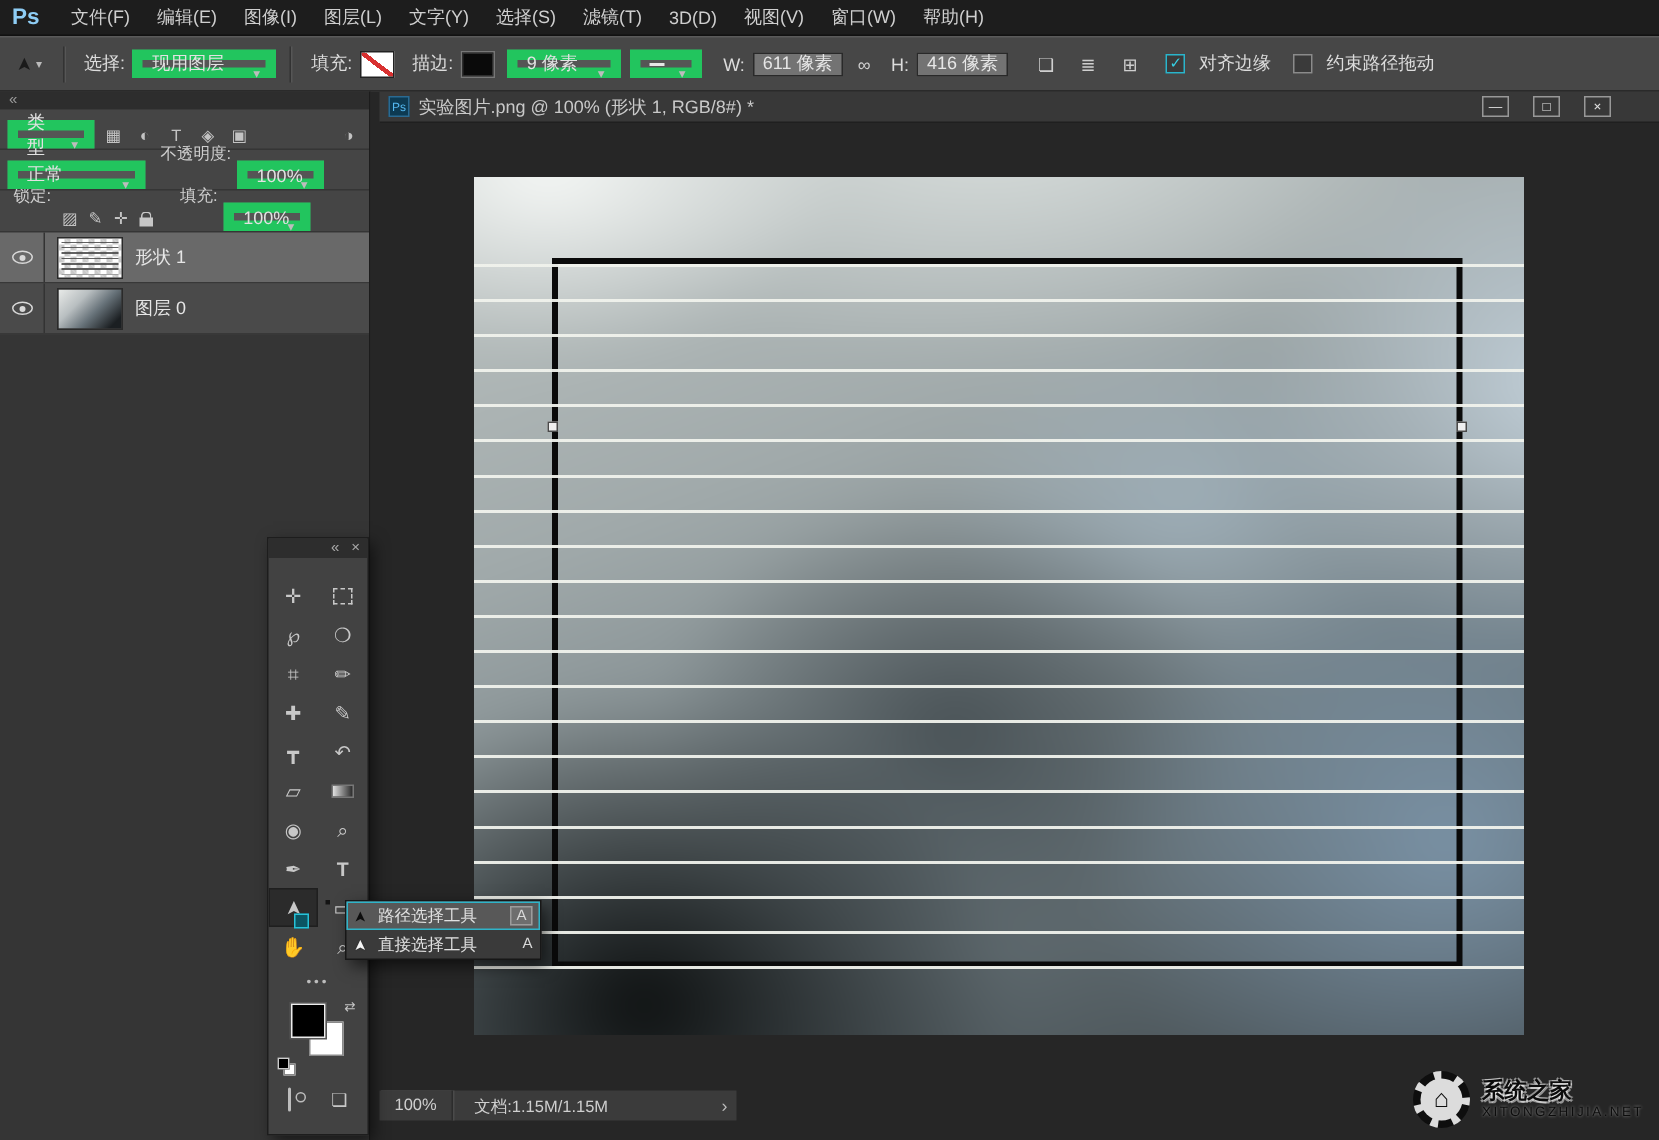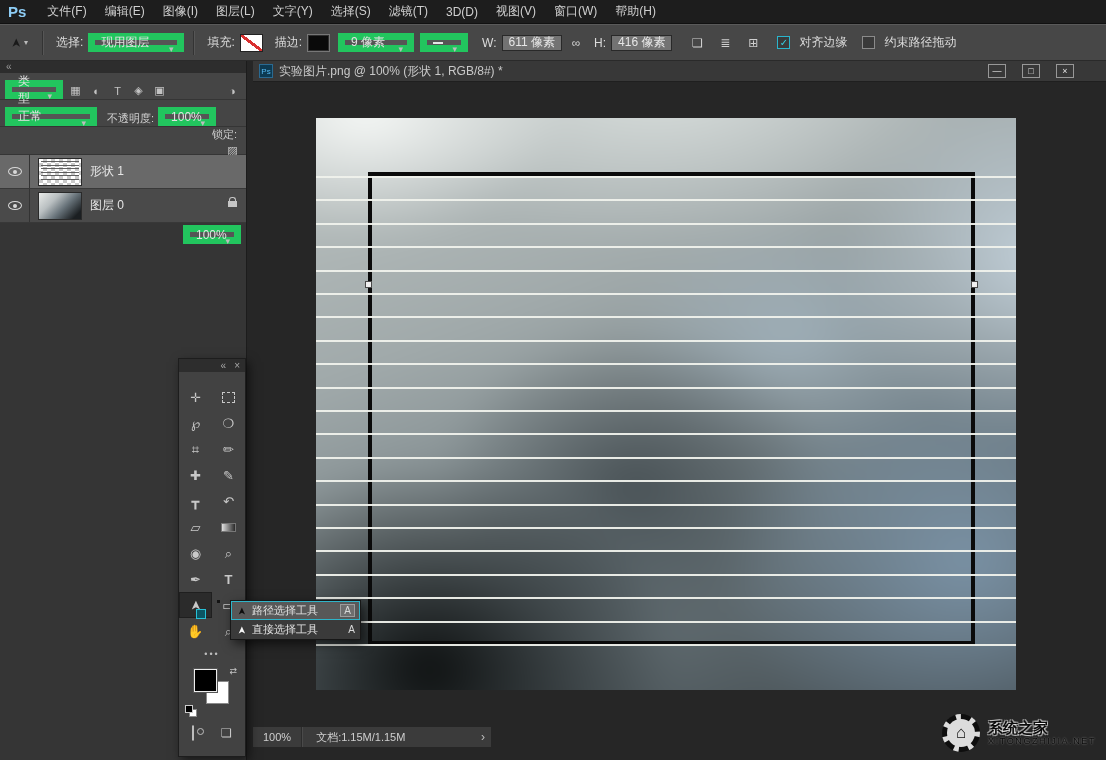--- a/index.html
+++ b/index.html
@@ -50,22 +50,22 @@
   .ptab.active { background:#454545; color:#e8e8e8; }
   .ptab.inactive { background:#343434; color:#a8a8a8; }
   .tab-spacer { flex:1; }
   .panel-menu-btn { width:24px; display:flex; align-items:center; justify-content:center; color:#c0c0c0; }
   .panel-controls { background:#454545; }
   .ctl-row { display:flex; align-items:flex-end; padding:0 5px; border-bottom:1px solid #353535; }
   .filter-row { height:27px; gap:4px; }
   .mini-icon { width:17px; height:17px; display:inline-flex; align-items:center; justify-content:center;
     color:#c3c3c3; font-size:11px; flex:none; }
   .blend-row { height:27px; }
-  .lock-row { height:28px;flex-direction:column; }
-  .lbl { font-size:11px; color:#cfcfcf; margin:0 4px; flex:none; }
+  .lock-row { height:28px; }
+  .lbl { font-size:11px; color:#cfcfcf; margin:16px 4px; flex:none; }
   .dd-blend { width:92px; margin-right:6px; }
   .dd-pct { width:58px; }
   .layer-row { height:34px; display:flex; align-items:center; border-bottom:1px solid #383838; background:#4a4a4a; }
   .layer-row.selected { background:#696969; }
   .eye-cell { width:30px; align-self:stretch; border-right:1px solid #333;
     display:flex; align-items:center; justify-content:center; flex:none; }
   .css-eye { width:14px; height:9px; border:1px solid #d8d8d8; border-radius:50%; position:relative; }
   .css-eye::after { content:""; position:absolute; left:4px; top:2px; width:4px; height:4px;
     background:#d8d8d8; border-radius:50%; }
   .thumb { width:44px; height:28px; margin:0 8px; border:1px solid #2a2a2a; position:relative; flex:none;

